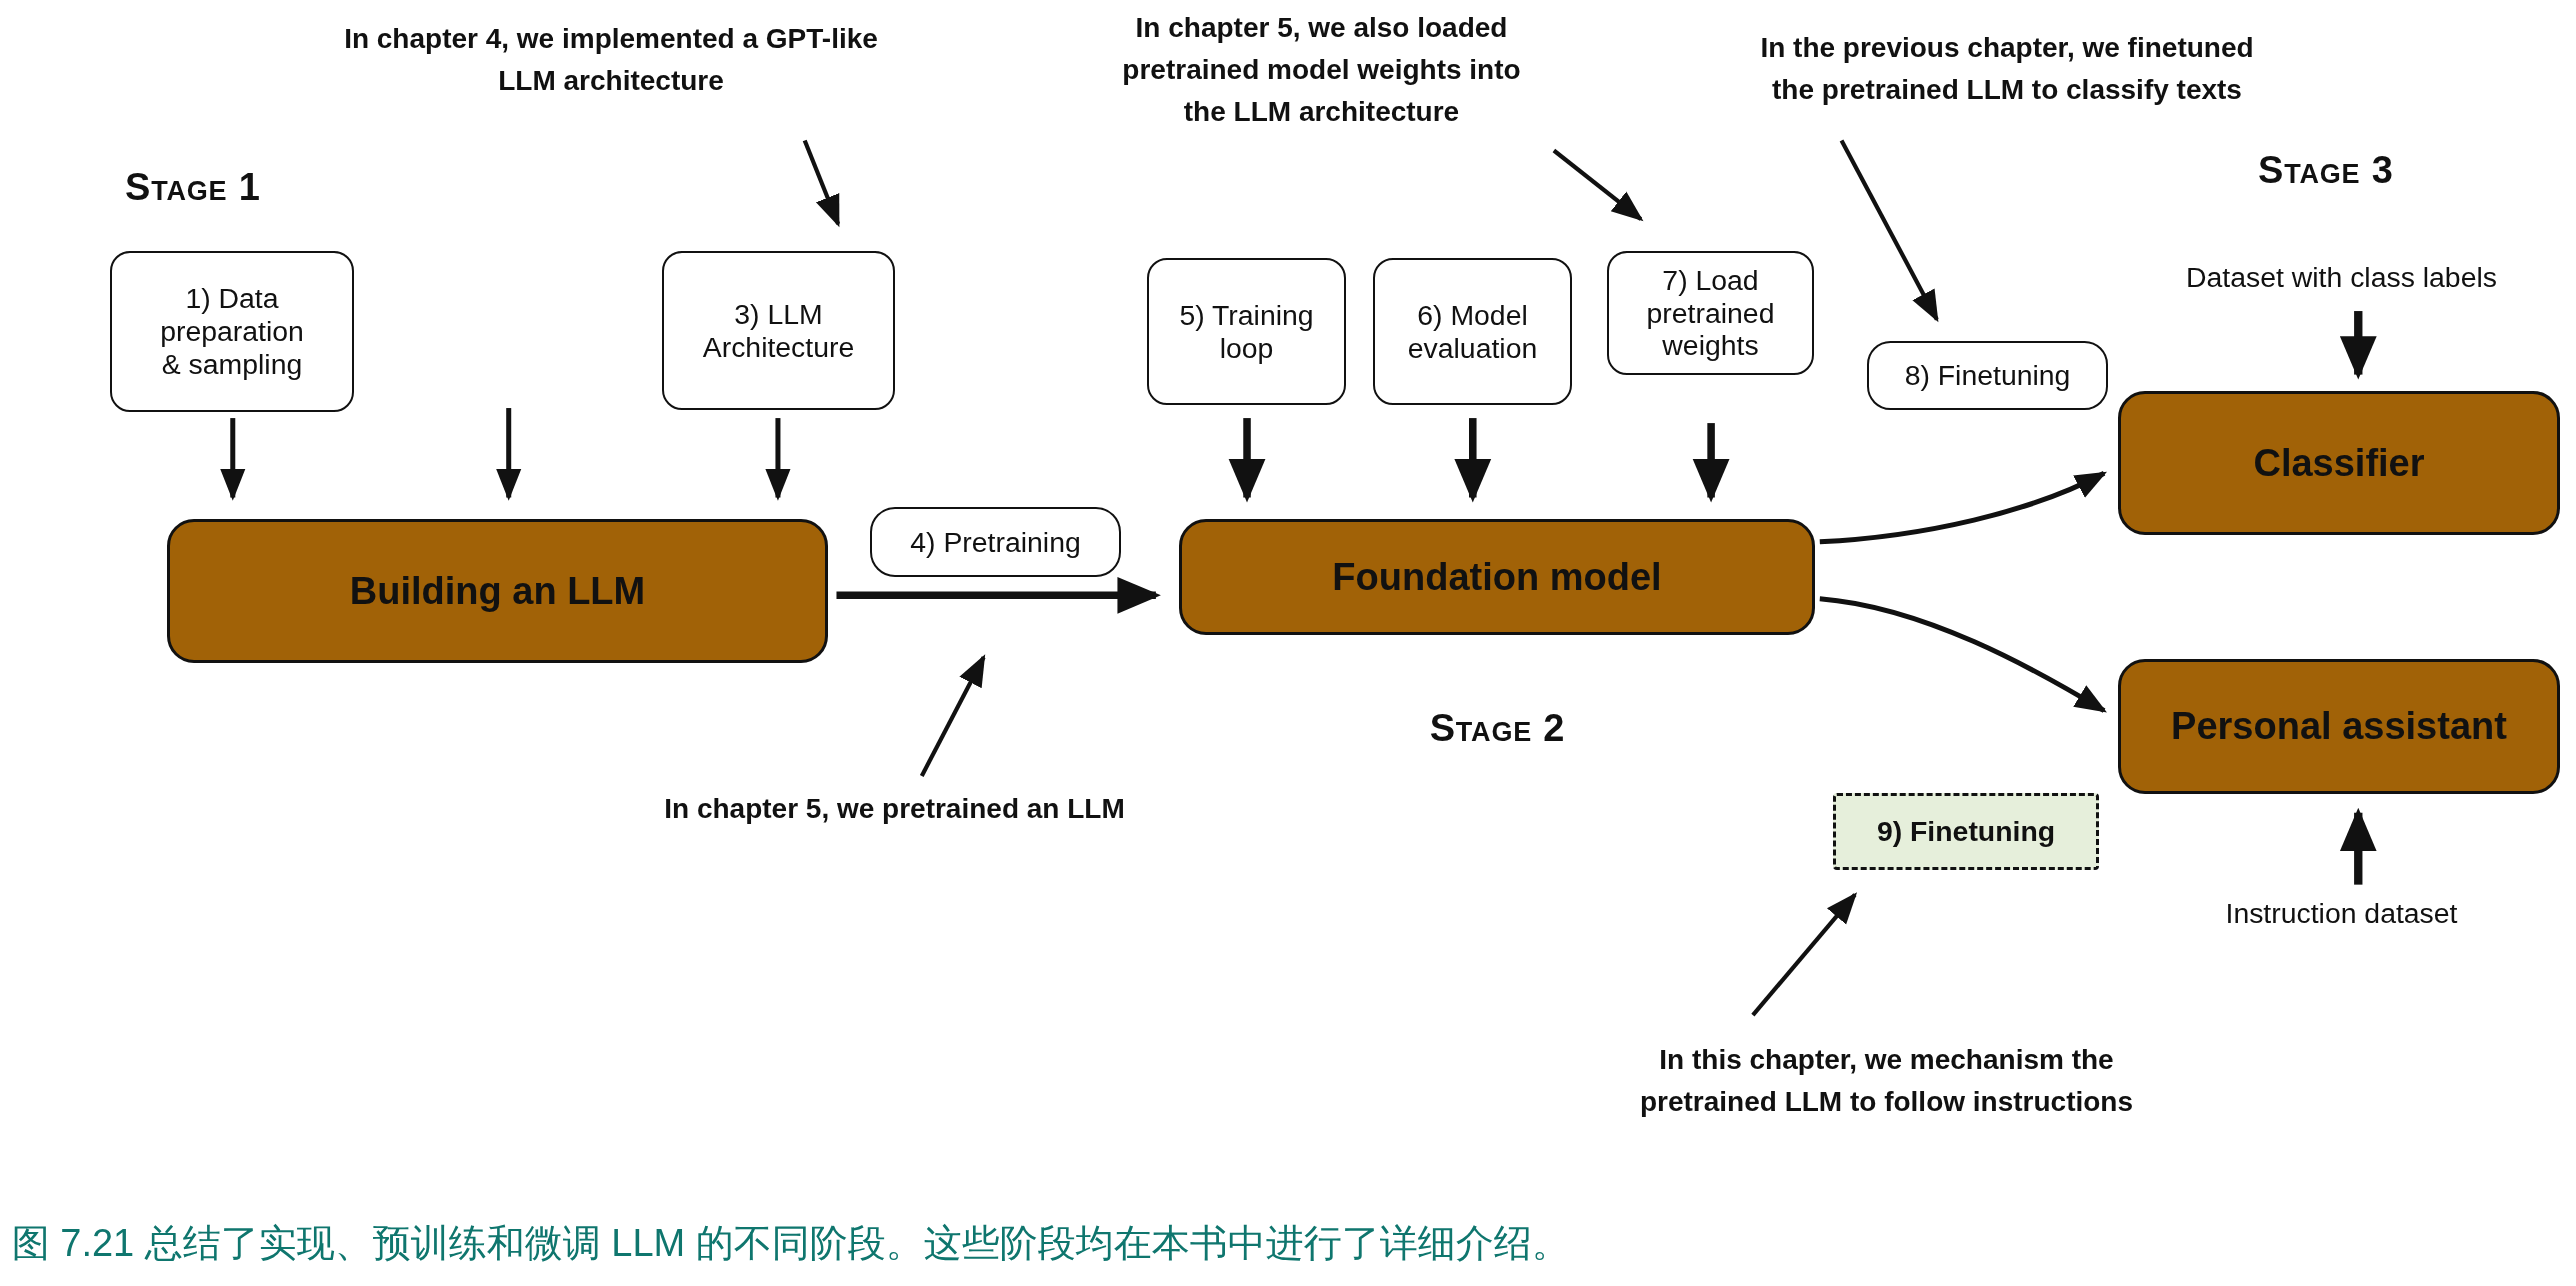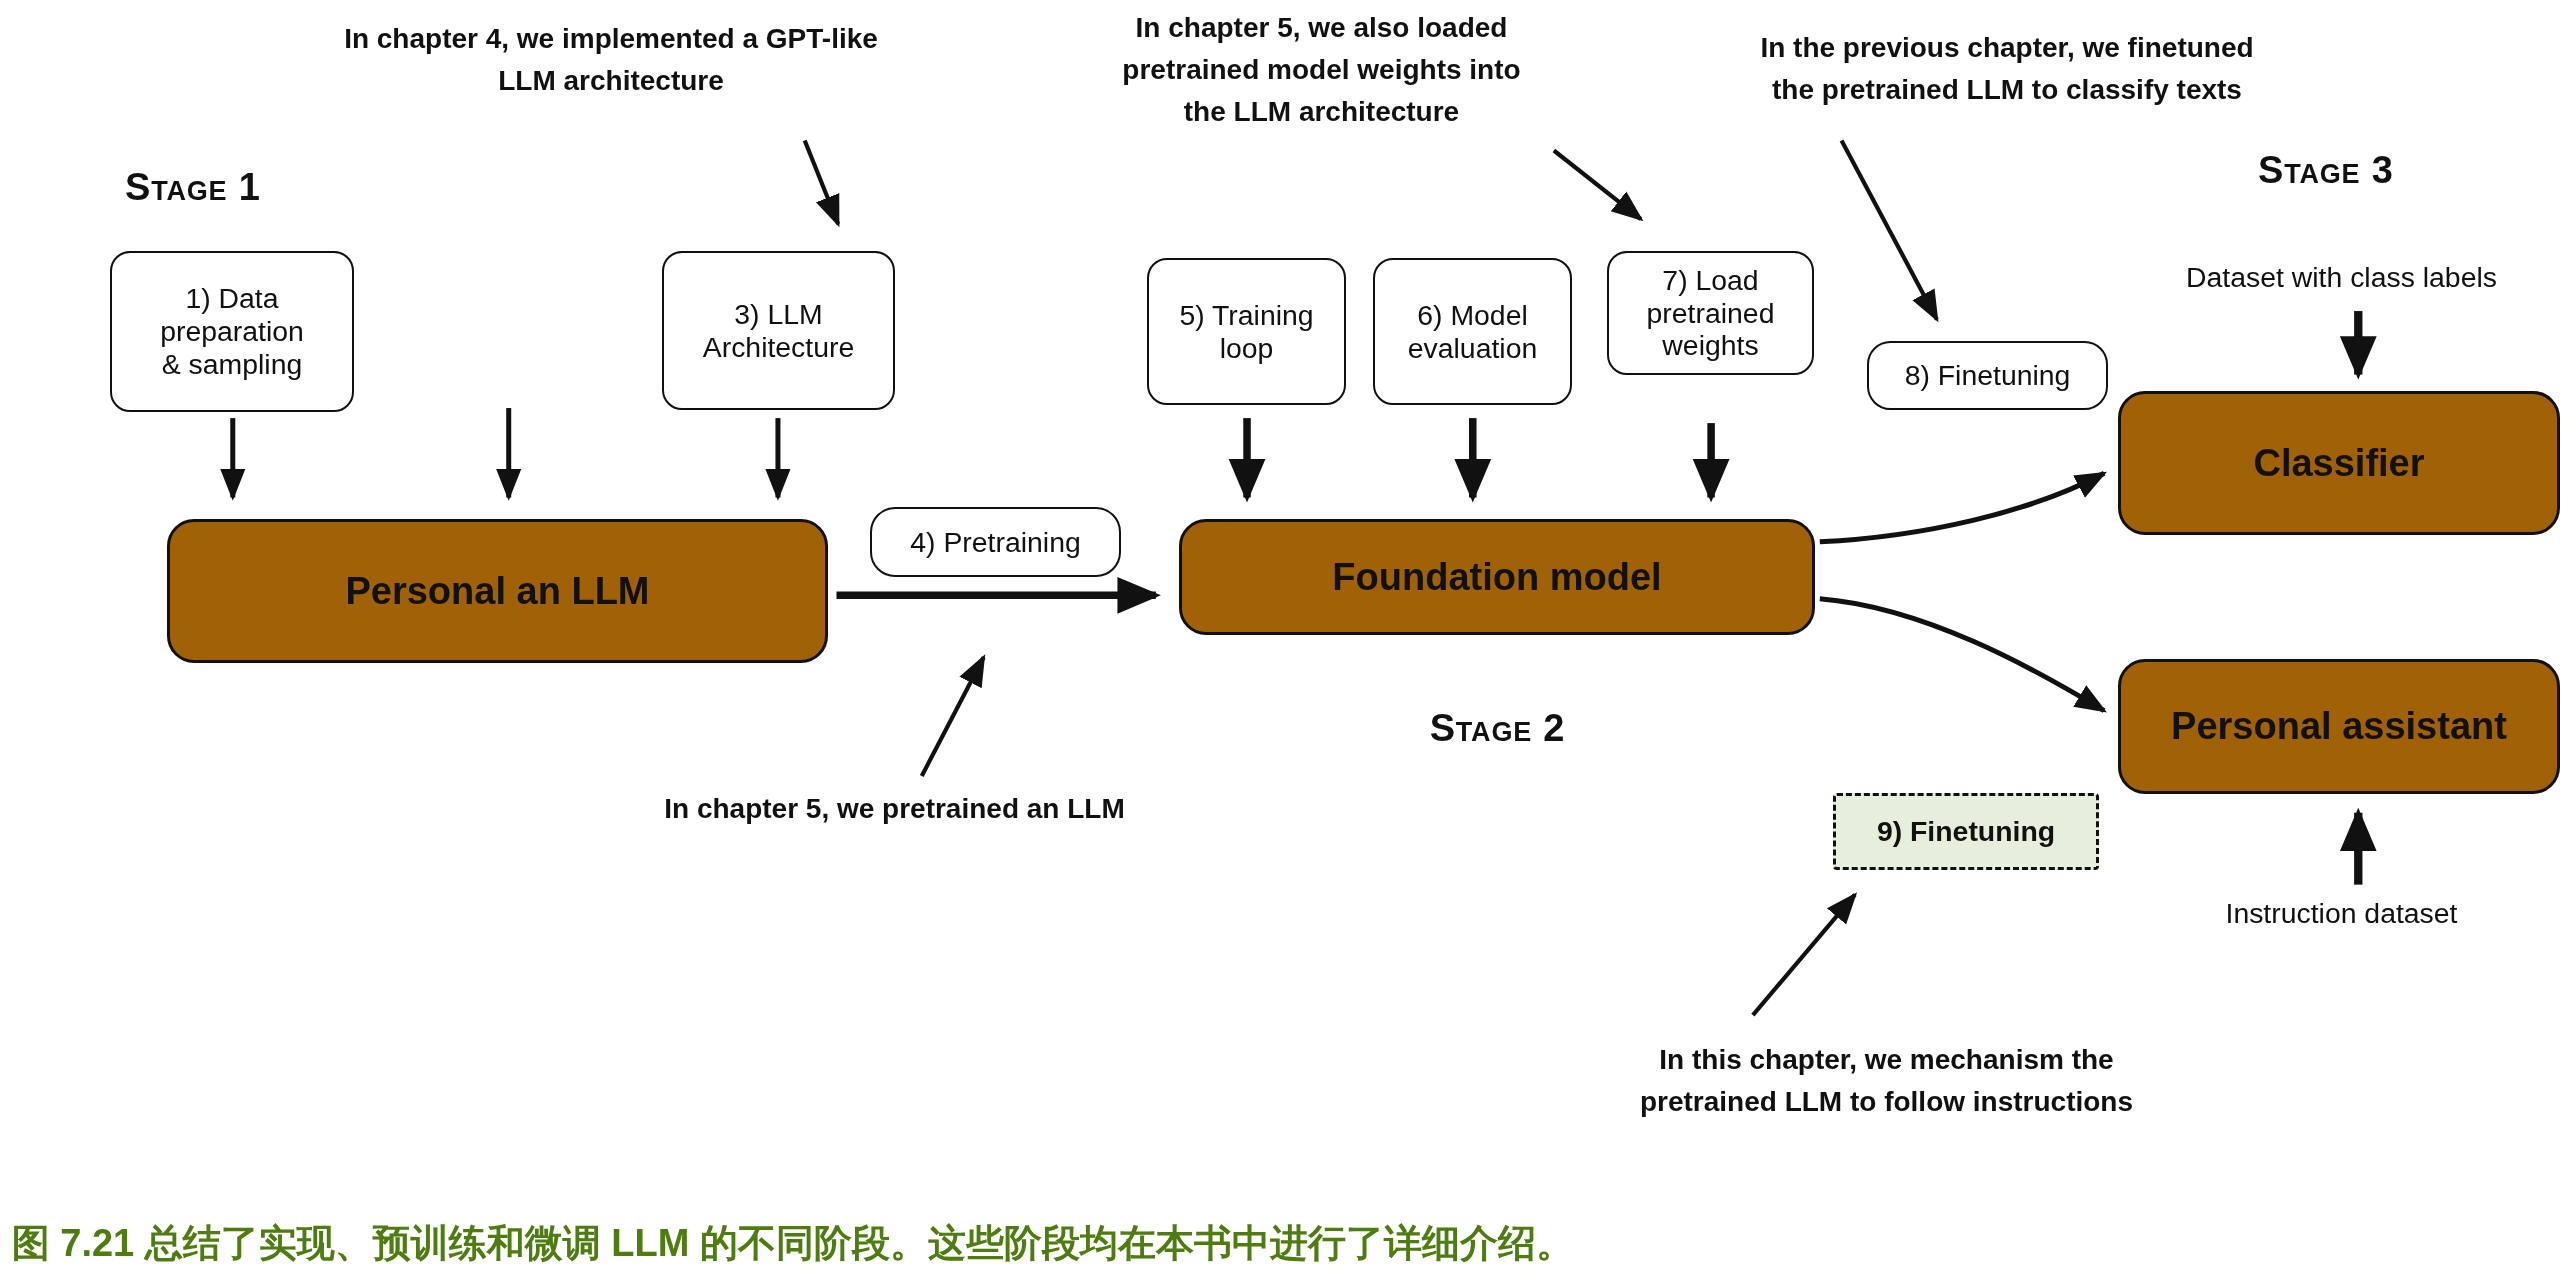--- a/index.html
+++ b/index.html
@@ -57,22 +57,21 @@
   .plain{
     position:absolute;
     font-size:28.4px;
     text-align:center;
     white-space:pre-line;
   }
   .caption{
     position:absolute;
     left:11.7px;top:1218px;width:2543px;
     font-size:38px;
-    color:#4d7c0f;
-    font-weight:bold;
+    color:#0f766e;
   }
 </style>
 </head>
 <body>
 
 <div class="canvas">
 
   <svg class="arrows" viewBox="0 0 3080 1538" xmlns="http://www.w3.org/2000/svg">
     <defs>
       <marker id="ah-s" markerUnits="userSpaceOnUse" markerWidth="40" markerHeight="34" refX="34" refY="17" orient="auto">
@@ -125,21 +124,21 @@
   <div class="ann" style="left:585px;top:788px;width:619px;">In chapter 5, we pretrained an LLM</div>
   <div class="ann" style="left:1556px;top:1039px;width:661px;">In this chapter, we mechanism the
 pretrained LLM to follow instructions</div>
 
   <div class="sbox" style="left:110px;top:251px;width:244px;height:161px;">1) Data
 preparation
 &amp; sampling</div>
   <div class="sbox" style="left:662px;top:251px;width:233px;height:159px;">3) LLM
 Architecture</div>
 
-  <div class="bbox" style="left:167px;top:519px;width:661px;height:144px;">Personal an LLM</div>
+  <div class="bbox" style="left:167px;top:519px;width:661px;height:144px;">Building an LLM</div>
   <div class="sbox" style="left:870px;top:507px;width:251px;height:70px;border-radius:25px;">4) Pretraining</div>
   <div class="bbox" style="left:1179px;top:519px;width:636px;height:116px;">Foundation model</div>
 
   <div class="sbox" style="left:1147px;top:258px;width:199px;height:147px;">5) Training
 loop</div>
   <div class="sbox" style="left:1373px;top:258px;width:199px;height:147px;">6) Model
 evaluation</div>
   <div class="sbox" style="left:1607px;top:251px;width:207px;height:124px;text-align:center;">7) Load
 pretrained
 weights</div>

